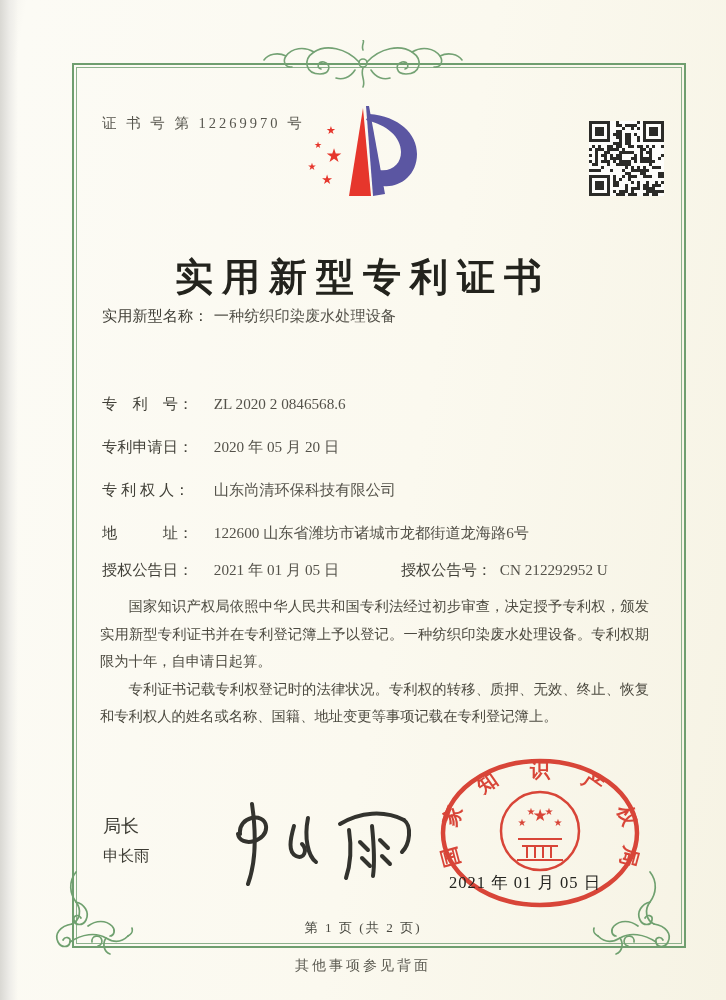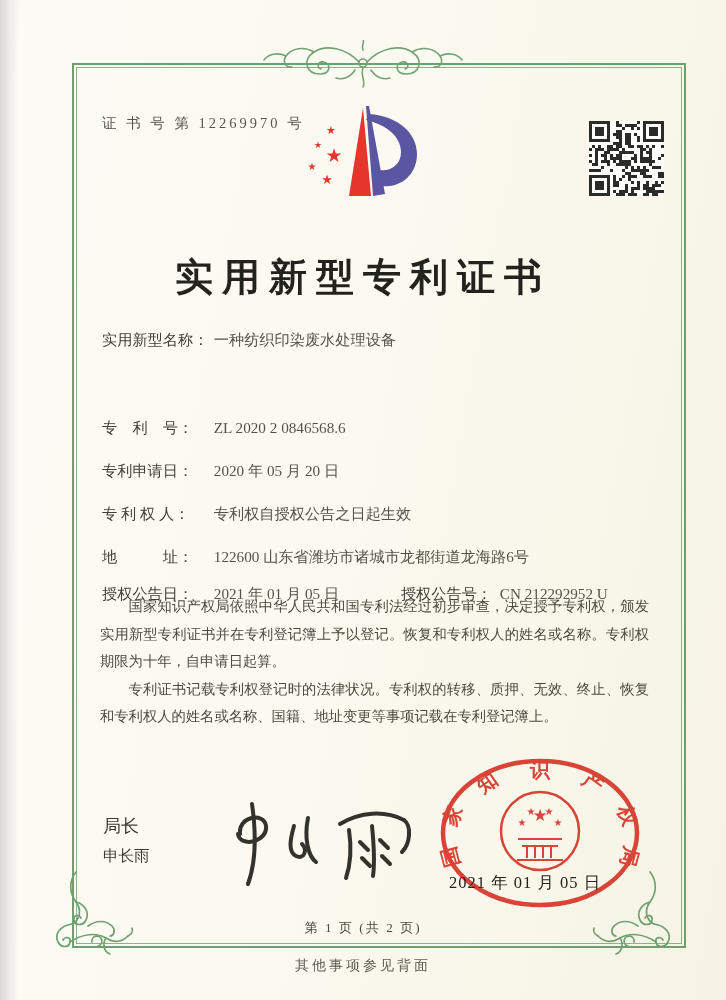--- a/index.html
+++ b/index.html
@@ -12,21 +12,21 @@
   .edge-shadow{position:absolute;left:0;top:0;bottom:0;width:18px;
     background:linear-gradient(90deg,#d9d8d3,#eeede9 55%,rgba(255,255,255,0));}
   .frame{position:absolute;left:72px;top:63px;width:610px;height:881px;border:2px solid #6f9e6f;}
   .frame-inner{position:absolute;inset:2px;border:1px solid #8cb18c;}
   .ornament{position:absolute;}
   .cert-no{position:absolute;left:102px;top:114px;font-size:14.5px;letter-spacing:3px;color:#57564e;}
   .logo{position:absolute;left:303px;top:106px;}
   .qr{position:absolute;left:589px;top:121px;width:75px;height:75px;background:#fdfdfb;}
   .title{position:absolute;left:0;top:220px;width:100%;text-align:center;
     font-size:38px;font-weight:600;letter-spacing:9px;color:#23231d;margin-top:32px;}
-  .row{position:absolute;left:102px;font-size:15.2px;white-space:nowrap;margin-top:24px;}
+  .row{position:absolute;left:102px;font-size:15.2px;white-space:nowrap;}
   .row .lab{display:inline-block;width:104px;color:#403f37;}
   .row .val{color:#54524a;margin-left:4px;}
   .row .lab2{color:#403f37;margin-left:58px;}
   .paras{position:absolute;left:100px;top:593px;width:549px;font-size:14.3px;
     line-height:1.93;color:#4c4a40;text-align:justify;}
   .paras p{margin:0;text-indent:2em;}
   .signer-title{position:absolute;left:103px;top:814px;font-size:18px;color:#3c3b33;}
   .signer-name{position:absolute;left:103px;top:846px;font-size:15.5px;color:#3c3b33;}
   .signature{position:absolute;left:212px;top:796px;}
   .seal{position:absolute;left:437px;top:757px;opacity:.93;}
@@ -323,35 +323,35 @@
   <div class="row" style="top:394px">
     <span class="lab">专　利　号：</span>
     <span class="val">ZL 2020 2 0846568.6</span>
   </div>
   <div class="row" style="top:437px">
     <span class="lab">专利申请日：</span>
     <span class="val">2020 年 05 月 20 日</span>
   </div>
   <div class="row" style="top:480px">
     <span class="lab">专 利 权 人：</span>
-    <span class="val">专利权自授权公告之日起生效</span>
+    <span class="val">山东尚清环保科技有限公司</span>
   </div>
   <div class="row" style="top:523px">
     <span class="lab">地　　　址：</span>
     <span class="val">122600 山东省潍坊市诸城市龙都街道龙海路6号</span>
   </div>
   <div class="row" style="top:560px">
     <span class="lab">授权公告日：</span>
     <span class="val">2021 年 01 月 05 日</span>
     <span class="lab2">授权公告号：</span>
     <span class="val">CN 212292952 U</span>
   </div>
 
   <div class="paras">
-    <p>国家知识产权局依照中华人民共和国专利法经过初步审查，决定授予专利权，颁发实用新型专利证书并在专利登记簿上予以登记。恢复和专利权人的姓名或名称。专利权期限为十年，自申请日起算。</p>
+    <p>国家知识产权局依照中华人民共和国专利法经过初步审查，决定授予专利权，颁发实用新型专利证书并在专利登记簿上予以登记。一种纺织印染废水处理设备。专利权期限为十年，自申请日起算。</p>
     <p>专利证书记载专利权登记时的法律状况。专利权的转移、质押、无效、终止、恢复和专利权人的姓名或名称、国籍、地址变更等事项记载在专利登记簿上。</p>
   </div>
 
   <div class="signer-title">局长</div>
   <div class="signer-name">申长雨</div>
 
   <svg class="signature" width="212" height="95" viewBox="0 0 212 95">
     <g stroke="#33332e" fill="none" stroke-width="4" stroke-linecap="round" stroke-linejoin="round">
       <path d="M28,38 C26,20 52,16 54,30 C56,46 28,52 26,38"></path>
       <path d="M40,8 C44,36 44,66 36,88"></path>

